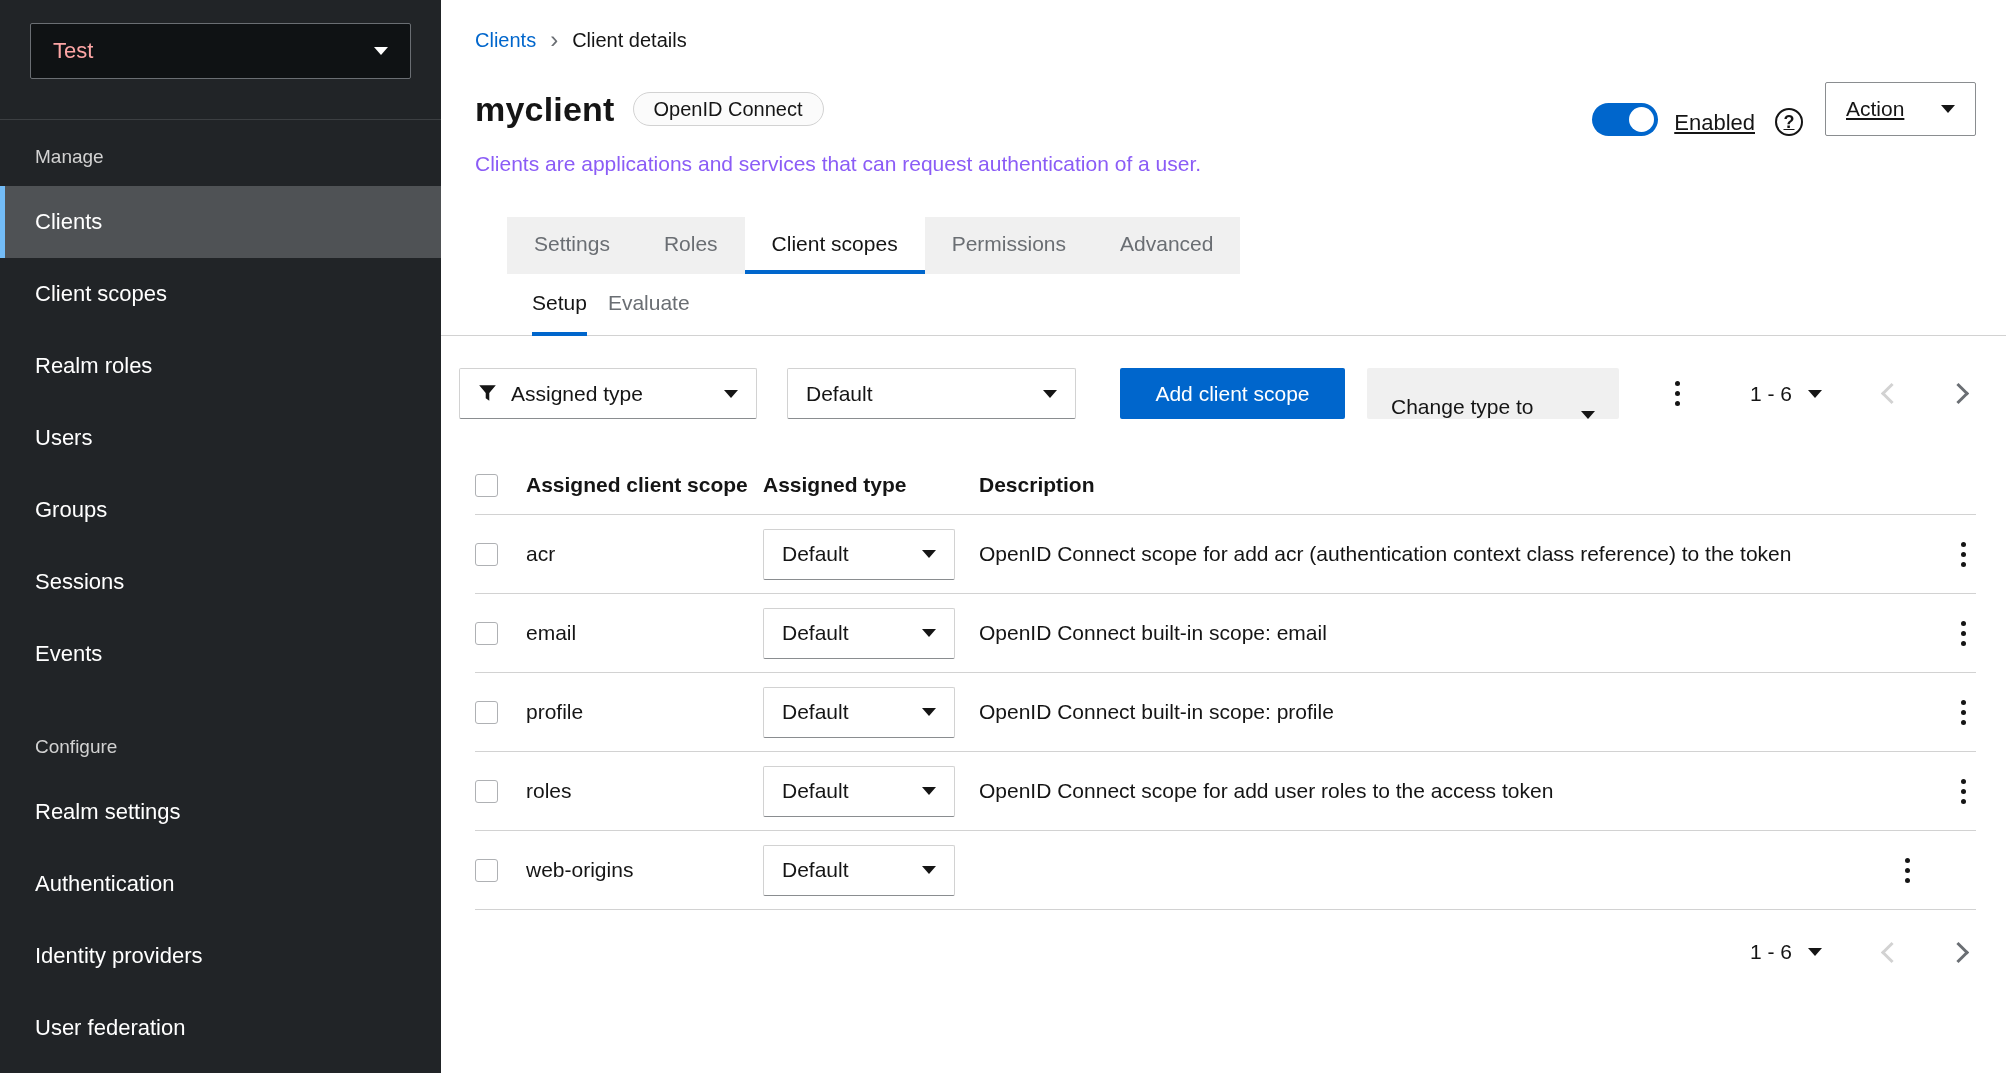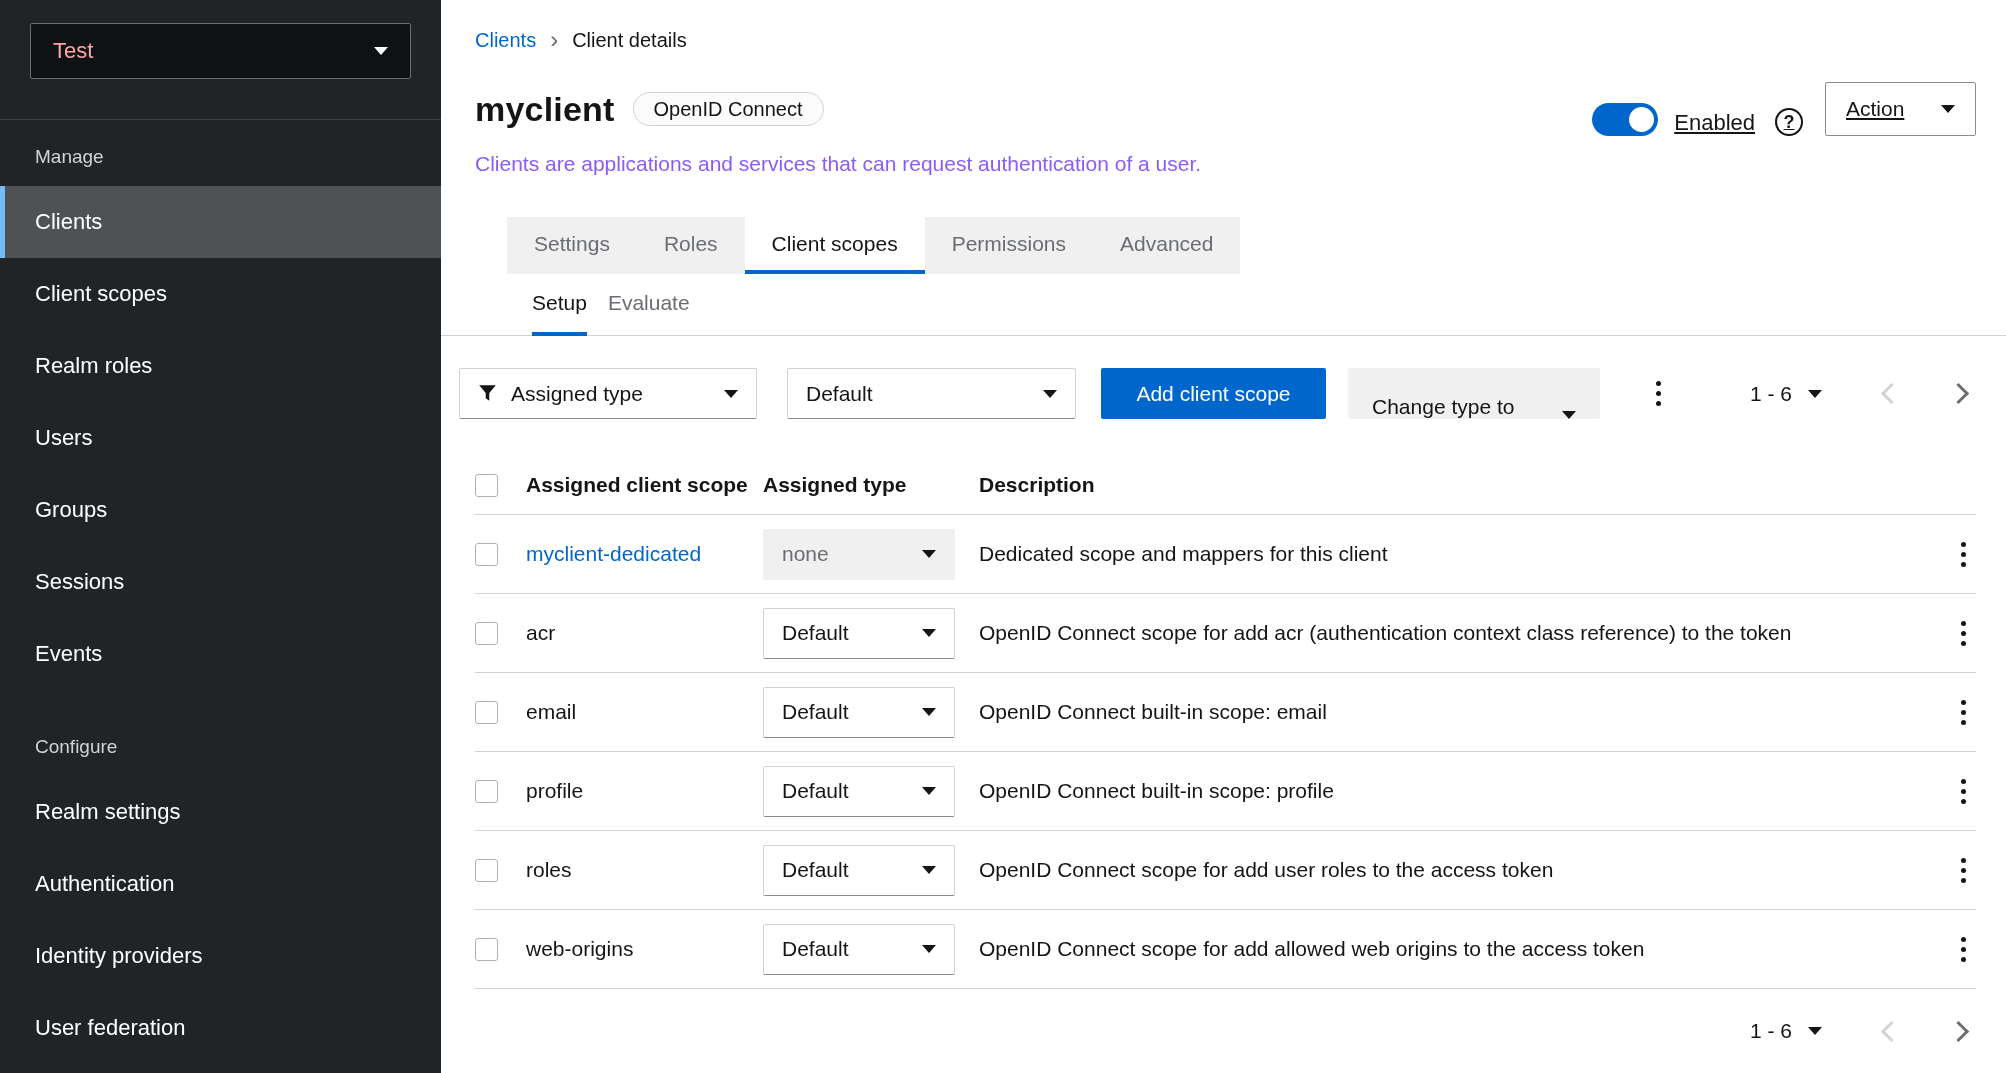--- a/index.html
+++ b/index.html
@@ -76,21 +76,21 @@
   .toolbar { margin-top:32px; margin-left:-16px; display:flex; align-items:center; }
   .select {
     height:51px; background:#fff; border:1px solid #d2d2d2; border-bottom-color:#8a8d90; border-radius:2px;
     font-family:inherit; font-size:21px; color:#151515; display:flex; align-items:center;
     gap:14px; padding:0 18px; cursor:pointer; text-align:left;
   }
   .select .caret { margin-left:auto; }
   .filter-select { width:298px; }
   .value-select { width:289px; margin-left:30px; }
   .btn-primary {
-    height:51px; width:225px; margin-left:25px; background:#0066cc; color:#fff; border:none; border-radius:2px;
+    height:51px; width:225px; margin-left:44px; background:#0066cc; color:#fff; border:none; border-radius:2px;
     font-family:inherit; font-size:21px; cursor:pointer;
   }
   .btn-secondary {
     height:51px; width:252px; margin-left:22px; background:#f0f0f0; color:#151515; border:none; border-radius:2px;
     font-family:inherit; font-size:21px; display:flex; align-items:flex-end; justify-content:space-between;
     padding:0 24px; cursor:pointer;
   }
   .kebab { display:flex; flex-direction:column; gap:5px; padding:8px; cursor:pointer; }
   .kebab i { width:5px; height:5px; border-radius:50%; background:#151515; }
   .toolbar > .kebab { margin-left:48px; }
@@ -289,34 +289,20 @@
   <div class="table">
     <div class="thead">
       <span class="cb"></span>
       <span>Assigned client scope</span>
       <span>Assigned type</span>
       <span>Description</span>
       <span class="thead-kebab"></span>
     </div>
     <div class="tbody">
 
-        <div class="trow">
-          <span class="cb"></span>
-          <span class="scope-name link">myclient-dedicated</span>
-          <button class="select row-select disabled">
-            <span>none</span>
-            <span class="caret"></span>
-          </button>
-          <span class="desc">Dedicated scope and mappers for this client</span>
-          <span class="kebab">
-            <i></i>
-            <i></i>
-            <i></i>
-          </span>
-        </div>
 
         <div class="trow">
           <span class="cb"></span>
           <span class="scope-name">acr</span>
           <button class="select row-select">
             <span>Default</span>
             <span class="caret"></span>
           </button>
           <span class="desc">OpenID Connect scope for add acr (authentication context class reference) to the token</span>
           <span class="kebab">
@@ -371,21 +357,20 @@
           </span>
         </div>
 
         <div class="trow">
           <span class="cb"></span>
           <span class="scope-name">web-origins</span>
           <button class="select row-select">
             <span>Default</span>
             <span class="caret"></span>
           </button>
-          <span class="desc">OpenID Connect scope for add allowed web origins to the access token</span>
           <span class="kebab">
             <i></i>
             <i></i>
             <i></i>
           </span>
         </div>
       </div>
   </div>
 
   <div class="footer-pagination">

